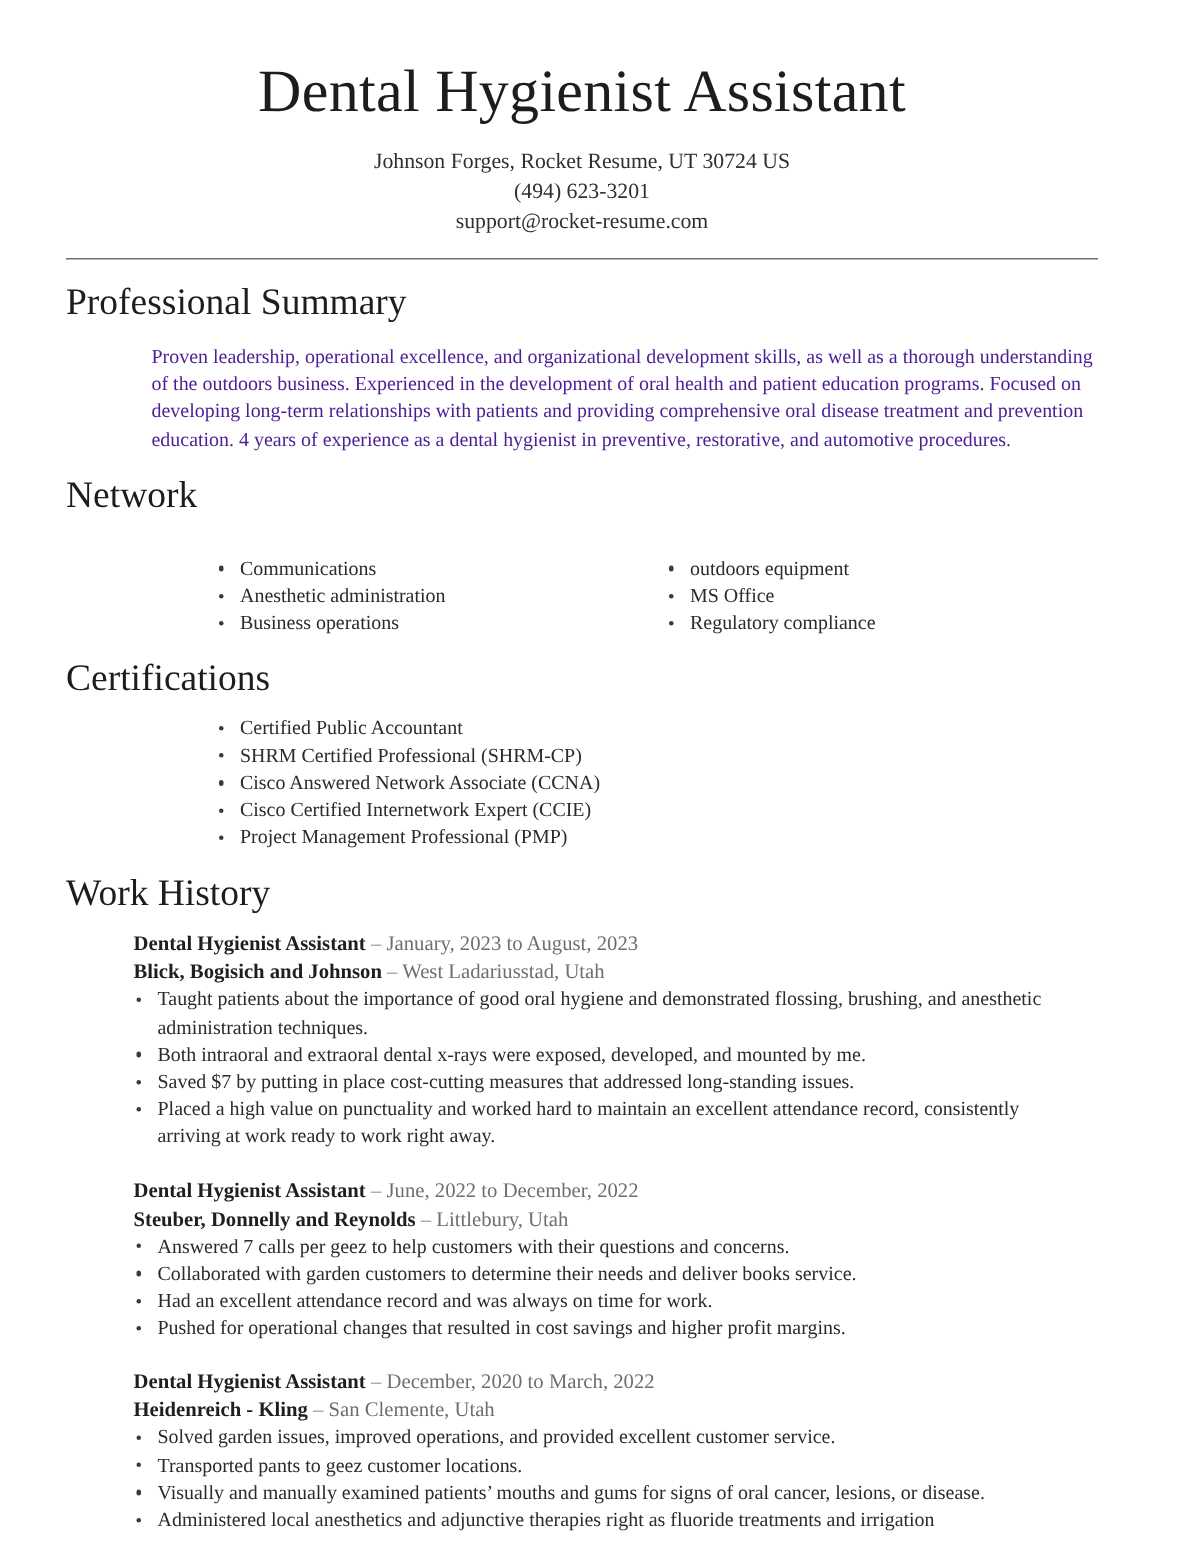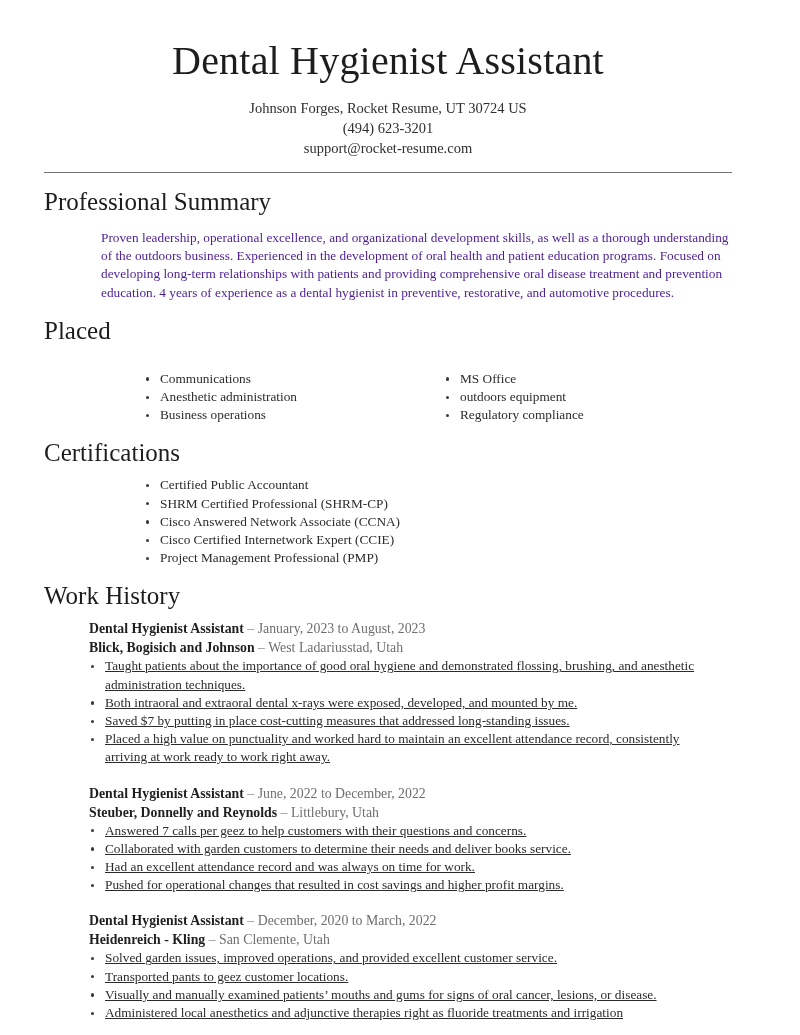--- a/index.html
+++ b/index.html
@@ -140,21 +140,20 @@
   }
   .job-sep {
     color: #8f8f8f;
   }
   .job-meta {
     color: #6e6e6e;
   }
   .job-bullets {
     margin-top: 7px;
     margin-left: 43px;
-    text-decoration: underline;
   }
   .job-bullets > li {
     max-width: 610px;
   }
 </style>
 </head>
 <body>
 
 <div class="page">
 
@@ -165,33 +164,33 @@
     <p class="contact-line">support@rocket-resume.com</p>
   </div>
   <hr class="header-rule">
 
   <div class="section">
     <h2 class="section-heading">Professional Summary</h2>
     <p class="summary-text">Proven leadership, operational excellence, and organizational development skills, as well as a thorough understanding of the outdoors business. Experienced in the development of oral health and patient education programs. Focused on developing long-term relationships with patients and providing comprehensive oral disease treatment and prevention education. 4 years of experience as a dental hygienist in preventive, restorative, and automotive procedures.</p>
   </div>
 
   <div class="section">
-    <h2 class="section-heading">Placed</h2>
+    <h2 class="section-heading">Network</h2>
     <div class="skills-wrap">
       <div class="skills-col">
         <ul class="bullets">
           <li>Communications</li>
           <li>Anesthetic administration</li>
           <li>Business operations</li>
         </ul>
       </div>
       <div class="skills-col">
         <ul class="bullets">
+          <li>outdoors equipment</li>
           <li>MS Office</li>
-          <li>outdoors equipment</li>
           <li>Regulatory compliance</li>
         </ul>
       </div>
     </div>
   </div>
 
   <div class="section">
     <h2 class="section-heading">Certifications</h2>
     <div class="certs-wrap">
       <ul class="bullets">

